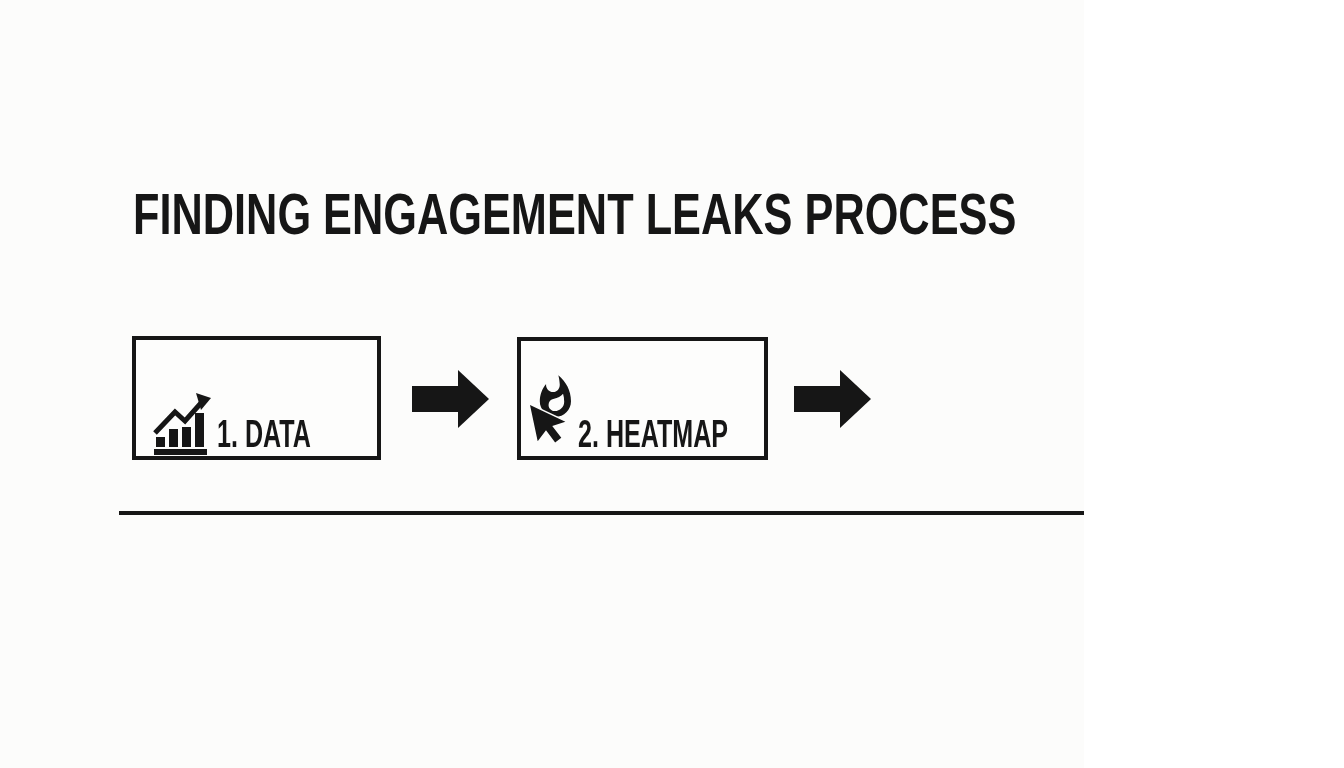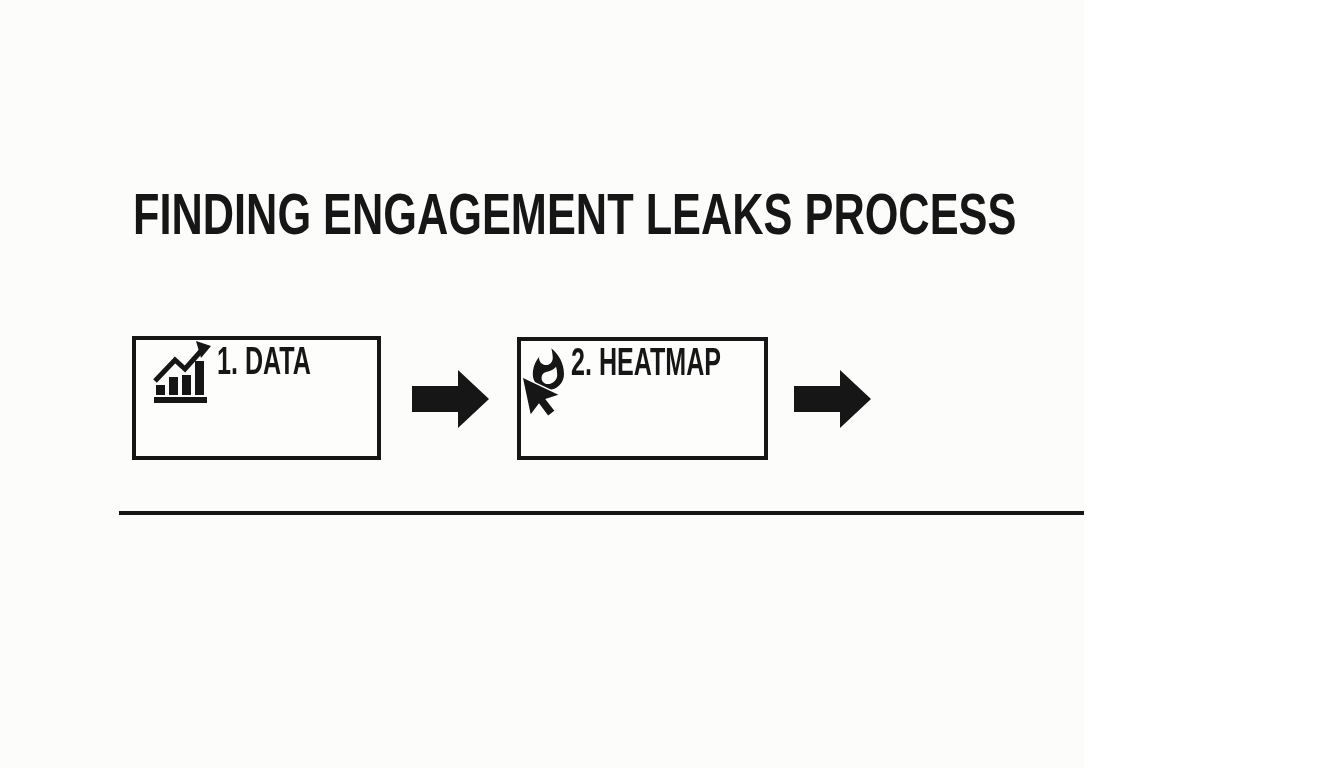--- a/index.html
+++ b/index.html
@@ -28,24 +28,24 @@
     transform-origin: left top;
     color: var(--ink, #161616);
   }
 
   .step-box {
     position: absolute;
     box-sizing: border-box;
     border: 4px solid var(--ink, #161616);
     background: #fdfdfc;
     display: flex;
-    align-items: flex-start;
+    align-items: flex-end;
   }
   .step-box.box1 { left: 132px; top: 336px; width: 249px; height: 124px; padding-left: 17px; }
-  .step-box.box2 { left: 517px; top: 337px; width: 251px; height: 123px; }
+  .step-box.box2 { left: 517px; top: 337px; width: 251px; height: 123px; padding-left: 7px; }
   .step-box.box3 {
     left: 902px; top: 338px; width: 250px; height: 122px;
     border-right: none;
     justify-content: center;
   }
 
   .step-label {
     font-size: 38px;
     font-weight: bold;
     white-space: nowrap;

